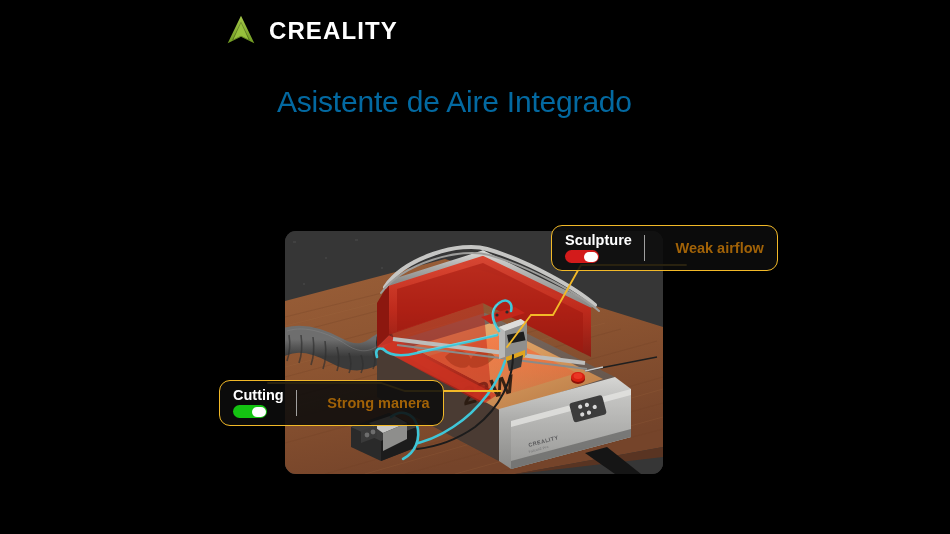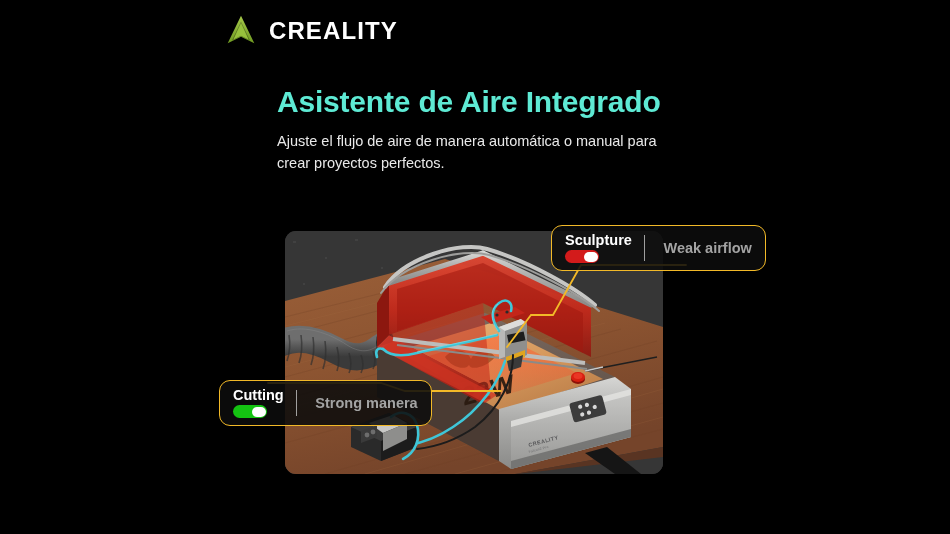--- a/index.html
+++ b/index.html
@@ -28,23 +28,23 @@
     font-weight: 700;
     letter-spacing: 1.1px;
     line-height: 1;
     font-family: "Liberation Sans", sans-serif;
   }
 
   
   .headline {
     position: absolute;
     left: 277px; top: 85px;
-    color: #5eead4;
+    color: #0369a1;
     font-size: 30px;
-    font-weight: 700;
+    font-weight: 400;
     letter-spacing: -0.2px;
     white-space: nowrap;
   }
   .subhead {
     position: absolute;
     left: 277px; top: 130px;
     width: 390px;
     color: #e9e9e9;
     font-size: 14.5px;
     font-weight: 400;
@@ -102,24 +102,24 @@
     border-radius: 5px;
     background: #ffffff;
   }
   .divider {
     width: 1.6px; height: 26px;
     background: #cfcfcf;
     opacity: 0.75;
     flex: none;
   }
   .badge-text {
-    color: #a3a3a3;
+    color: #a16207;
     font-size: 14.5px;
     font-weight: 700;
-    padding-left: 18px;
+    padding-left: 30px;
   }
 
   #badge-sculpture { left: 551px; top: 218px; }
   #badge-cutting   { left: 219px; top: 373px; }
 
   
   .connectors {
     position: absolute;
     left: 0; top: 0;
     width: 950px; height: 534px;
@@ -142,21 +142,20 @@
         </defs>
         <path d="M20 4 L34 33 L20 26 L6 33 Z" fill="url(#lg)"></path>
         <path d="M20 10 L29.5 30 L20 25.5 L10.5 30 Z" fill="#000000" opacity="0.30"></path>
         <path d="M20 11.5 L28 29 L20 25 L12 29 Z" fill="#97c13c"></path>
       </svg>
     </span>
     <span class="brand-word">CREALITY</span>
   </div>
 
   <h1 class="headline">Asistente de Aire Integrado</h1>
-  <p class="subhead">Ajuste el flujo de aire de manera automática o manual para crear proyectos perfectos.</p>
 
   <div class="photo">
     <svg viewBox="0 0 378 243" xmlns="http://www.w3.org/2000/svg">
       <defs>
         <linearGradient id="deskG" x1="0" y1="0" x2="0.35" y2="1">
           <stop offset="0" stop-color="#9a5f38"></stop>
           <stop offset="0.5" stop-color="#8c5431"></stop>
           <stop offset="1" stop-color="#75442a"></stop>
         </linearGradient>
         <linearGradient id="redG" x1="0" y1="0" x2="0" y2="1">

